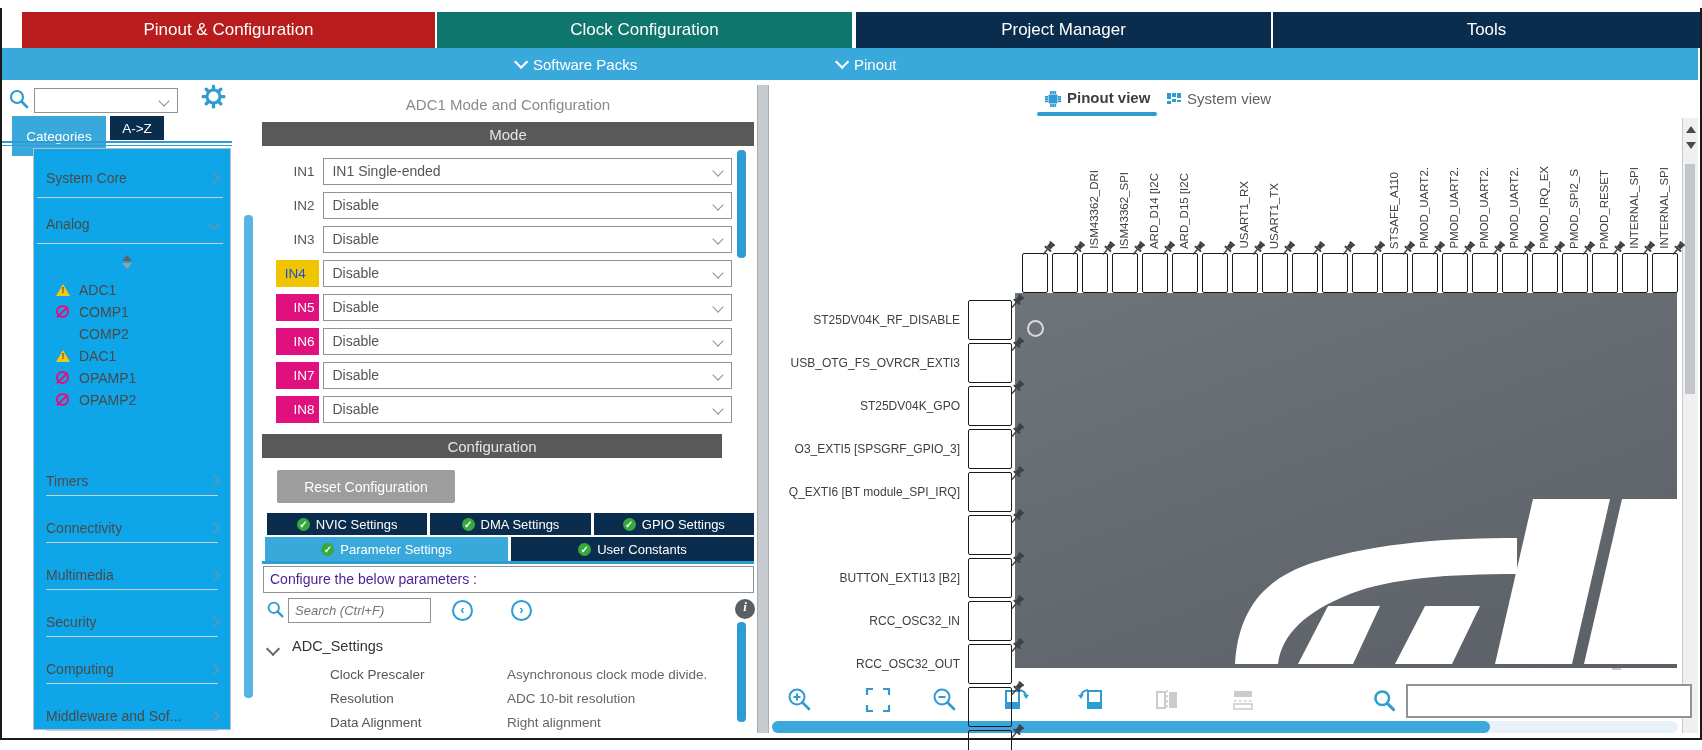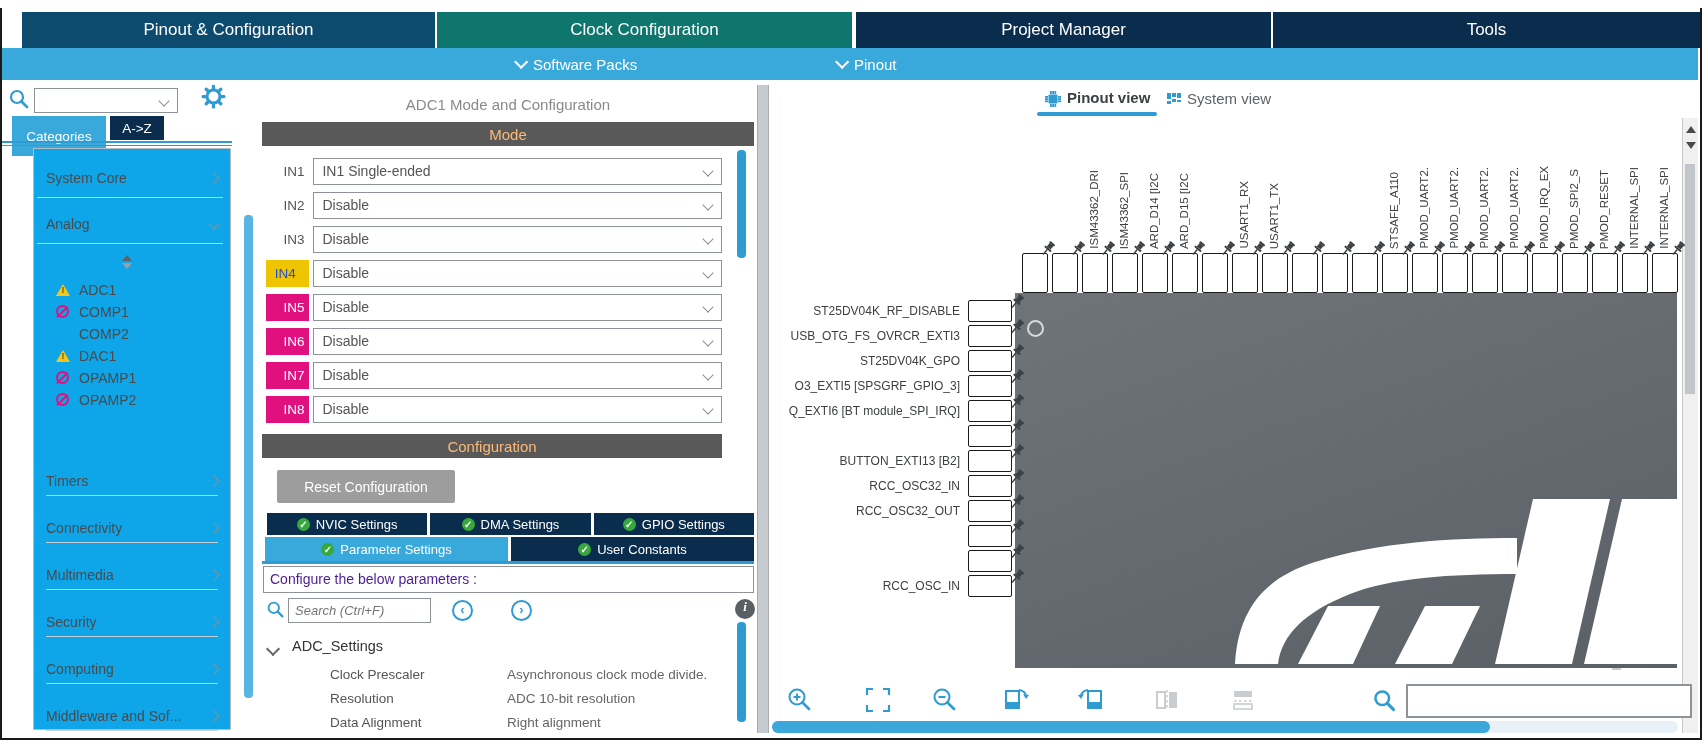--- a/index.html
+++ b/index.html
@@ -7,21 +7,21 @@
        font-family:"Liberation Sans",sans-serif;overflow:hidden;color:#333;}
   .abs{position:absolute;}
 
   
   #frame{left:0;top:8px;width:1698px;height:730px;background:#fff;
          border-left:2px solid #1a1a1a;border-right:2px solid #1a1a1a;border-bottom:2px solid #1a1a1a;}
 
   
   .main-tab{top:12px;height:36px;display:flex;align-items:center;justify-content:center;
             color:#fff;font-size:17px;cursor:pointer;}
-  #tab1{left:22px;width:413px;background:#0c4a6e;}
+  #tab1{left:22px;width:413px;background:#b91c1c;}
   #tab2{left:437px;width:415px;background:#0f766e;text-align:center;}
   #tab3{left:854px;width:415px;background:#0B2D4D;border-left:2px solid #fff;}
   #tab4{left:1271px;width:427px;background:#0B2D4D;border-left:2px solid #fff;}
 
   #subbar{left:2px;top:48px;width:1696px;height:32px;background:#39A9DC;}
   .subitem{position:absolute;top:0;height:32px;display:flex;align-items:center;gap:9px;
            color:#fff;font-size:15px;cursor:pointer;}
   #sub-sw{left:512px;} #sub-pin{left:833px;}
   .wchev{width:8px;height:8px;border-right:2px solid #fff;border-bottom:2px solid #fff;
          transform:rotate(45deg) translateY(-3px);display:inline-block;}
@@ -65,23 +65,23 @@
       background:#E0117F;transform:rotate(-45deg);}
 
   #bottom-groups{position:absolute;left:12px;top:318px;width:172px;}
   .bgrp{height:28px;margin-bottom:18px;border-bottom:1px solid #c9ced2;display:flex;align-items:center;
         justify-content:space-between;font-size:14px;color:#4a4a4a;cursor:pointer;}
 
   #sb-scroll{left:244px;top:215px;width:9px;height:483px;background:#56B5E2;border-radius:4px;}
 
   
   #mp-title{left:262px;top:96px;width:492px;text-align:center;font-size:15px;color:#8a8a8a;}
-  .section-bar{height:24px;background:#595959;color:#fdba74;font-size:15px;display:flex;align-items:center;justify-content:center;}
+  .section-bar{height:24px;background:#595959;color:#e5e5e5;font-size:15px;display:flex;align-items:center;justify-content:center;}
   #mode-bar{left:262px;top:122px;width:492px;}
-  #mode-rows{left:266px;top:158px;width:456px;display:flex;flex-direction:column;gap:7px;}
+  #mode-rows{left:276px;top:158px;width:456px;display:flex;flex-direction:column;gap:7px;}
   .in-row{height:27px;display:flex;}
   .in-label{width:44px;height:27px;line-height:27px;text-align:right;padding-right:5px;box-sizing:border-box;
             font-size:13.5px;color:#555;}
   .in-label[data-hl="yellow"]{background:#EFC400;color:#1d4ed8;text-align:center;}
   .in-label[data-hl="magenta"]{background:#E0117F;color:#fff;}
   .in-select{position:relative;margin-left:4px;width:404px;height:25px;border:1px solid #8d9399;background:#fff;
              font-size:14px;color:#555;line-height:25px;padding-left:8px;box-sizing:content-box;cursor:pointer;}
   #mode-scroll{left:737px;top:150px;width:9px;height:108px;background:#2F9BD3;border-radius:4px;}
 
   #config-bar{left:262px;top:434px;width:460px;}
@@ -126,21 +126,21 @@
 
   #top-pins{left:1022px;top:253px;display:flex;gap:4px;z-index:2;}
   .tpin{position:relative;width:26px;height:40px;cursor:pointer;}
   .pbox{position:absolute;inset:0;border:1px solid #1a1a1a;border-radius:2px;display:flex;align-items:center;justify-content:center;}
   .vtext{writing-mode:vertical-rl;transform:rotate(180deg);white-space:nowrap;}
   .pname{font-size:11px;font-weight:bold;color:#fff;}
   .sig{position:absolute;bottom:44px;left:5px;font-size:11.5px;color:#3c4043;line-height:14px;}
   .pushpin{position:absolute;top:-13px;right:-9px;width:17px;height:17px;z-index:3;}
 
   #left-pins{left:968px;top:300px;display:flex;flex-direction:column;gap:3px;z-index:2;}
-  .lpin{position:relative;width:44px;height:22px;cursor:pointer;}
+  .lpin{position:relative;width:44px;height:40px;cursor:pointer;}
   .lpin .pbox{justify-content:flex-start;padding-left:3px;}
   .lname{font-size:12px;font-weight:bold;color:#fff;}
   .llabel{position:absolute;right:52px;top:50%;transform:translateY(-50%);white-space:nowrap;font-size:12px;color:#3c4043;}
   .lpin .pushpin{right:-14px;top:-7px;}
 
   #inner-vscroll{left:1612px;top:300px;width:9px;height:370px;background:#C9CDD1;z-index:0;}
   #outer-vscroll{left:1682px;top:118px;width:15px;height:615px;background:#F0F0F0;border-left:1px solid #C9C9C9;}
   .sb-arrow-up{position:absolute;left:3px;width:0;height:0;border-left:5px solid transparent;border-right:5px solid transparent;border-bottom:7px solid #4a4a4a;}
   .sb-arrow-dn{position:absolute;left:3px;width:0;height:0;border-left:5px solid transparent;border-right:5px solid transparent;border-top:7px solid #4a4a4a;}
   #outer-thumb{position:absolute;left:2px;top:46px;width:10px;height:230px;background:#C2C6CA;}

